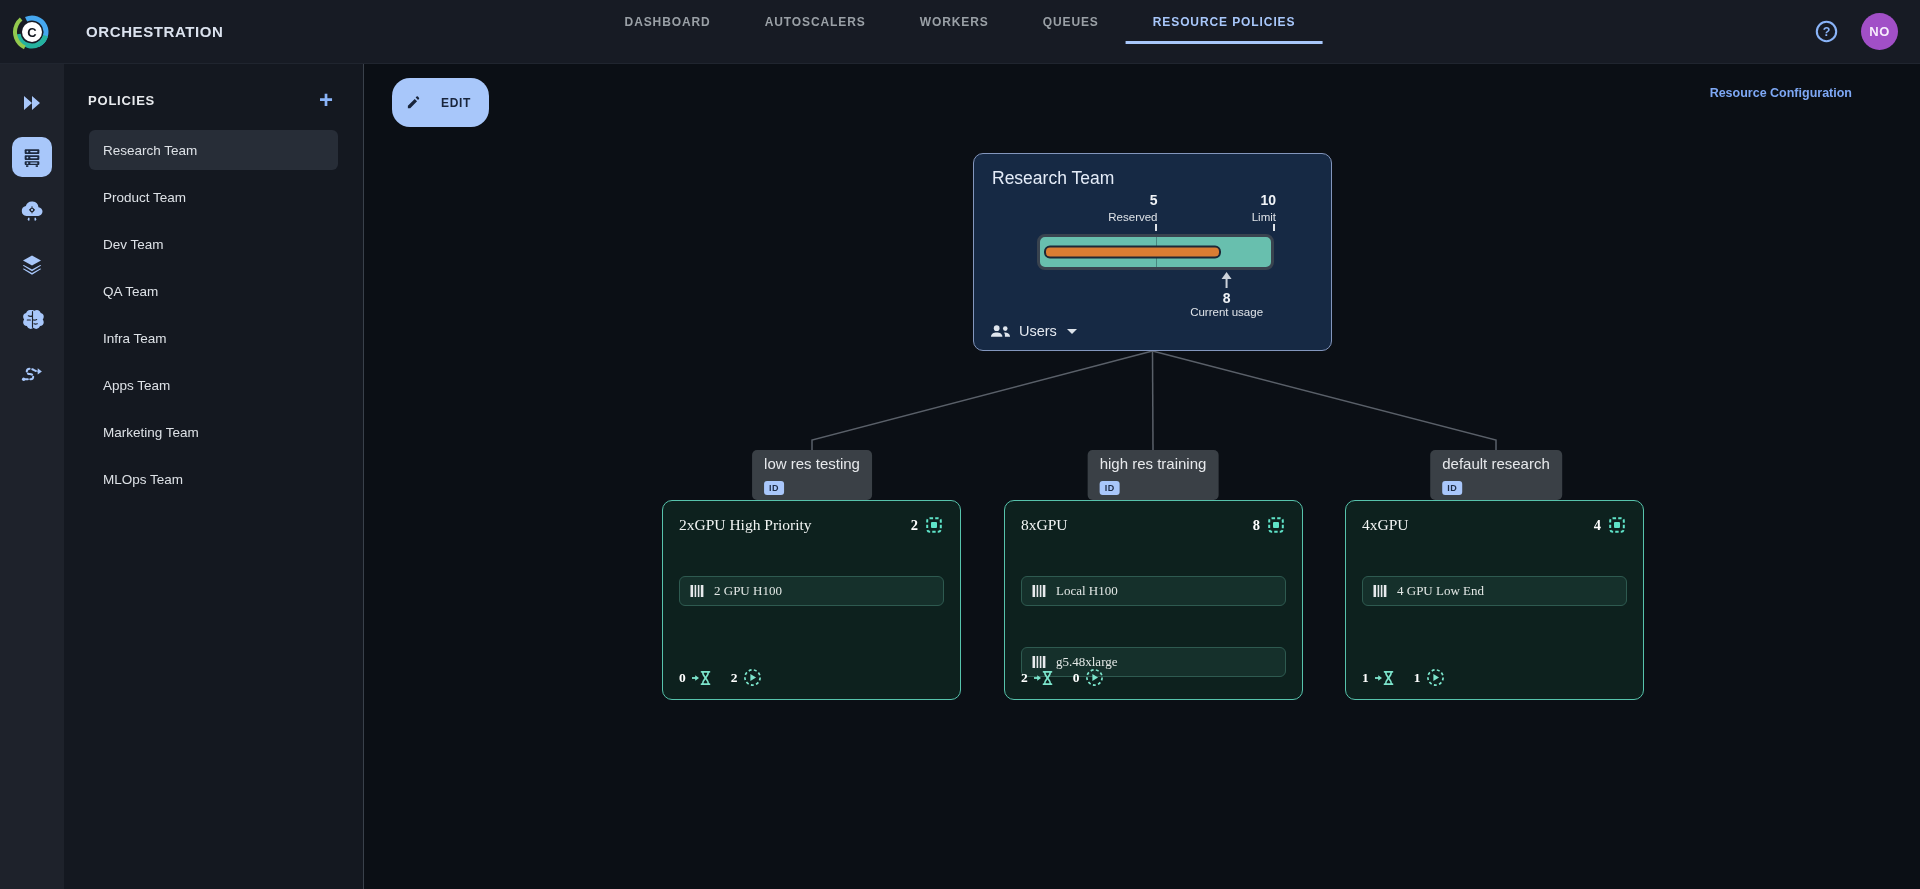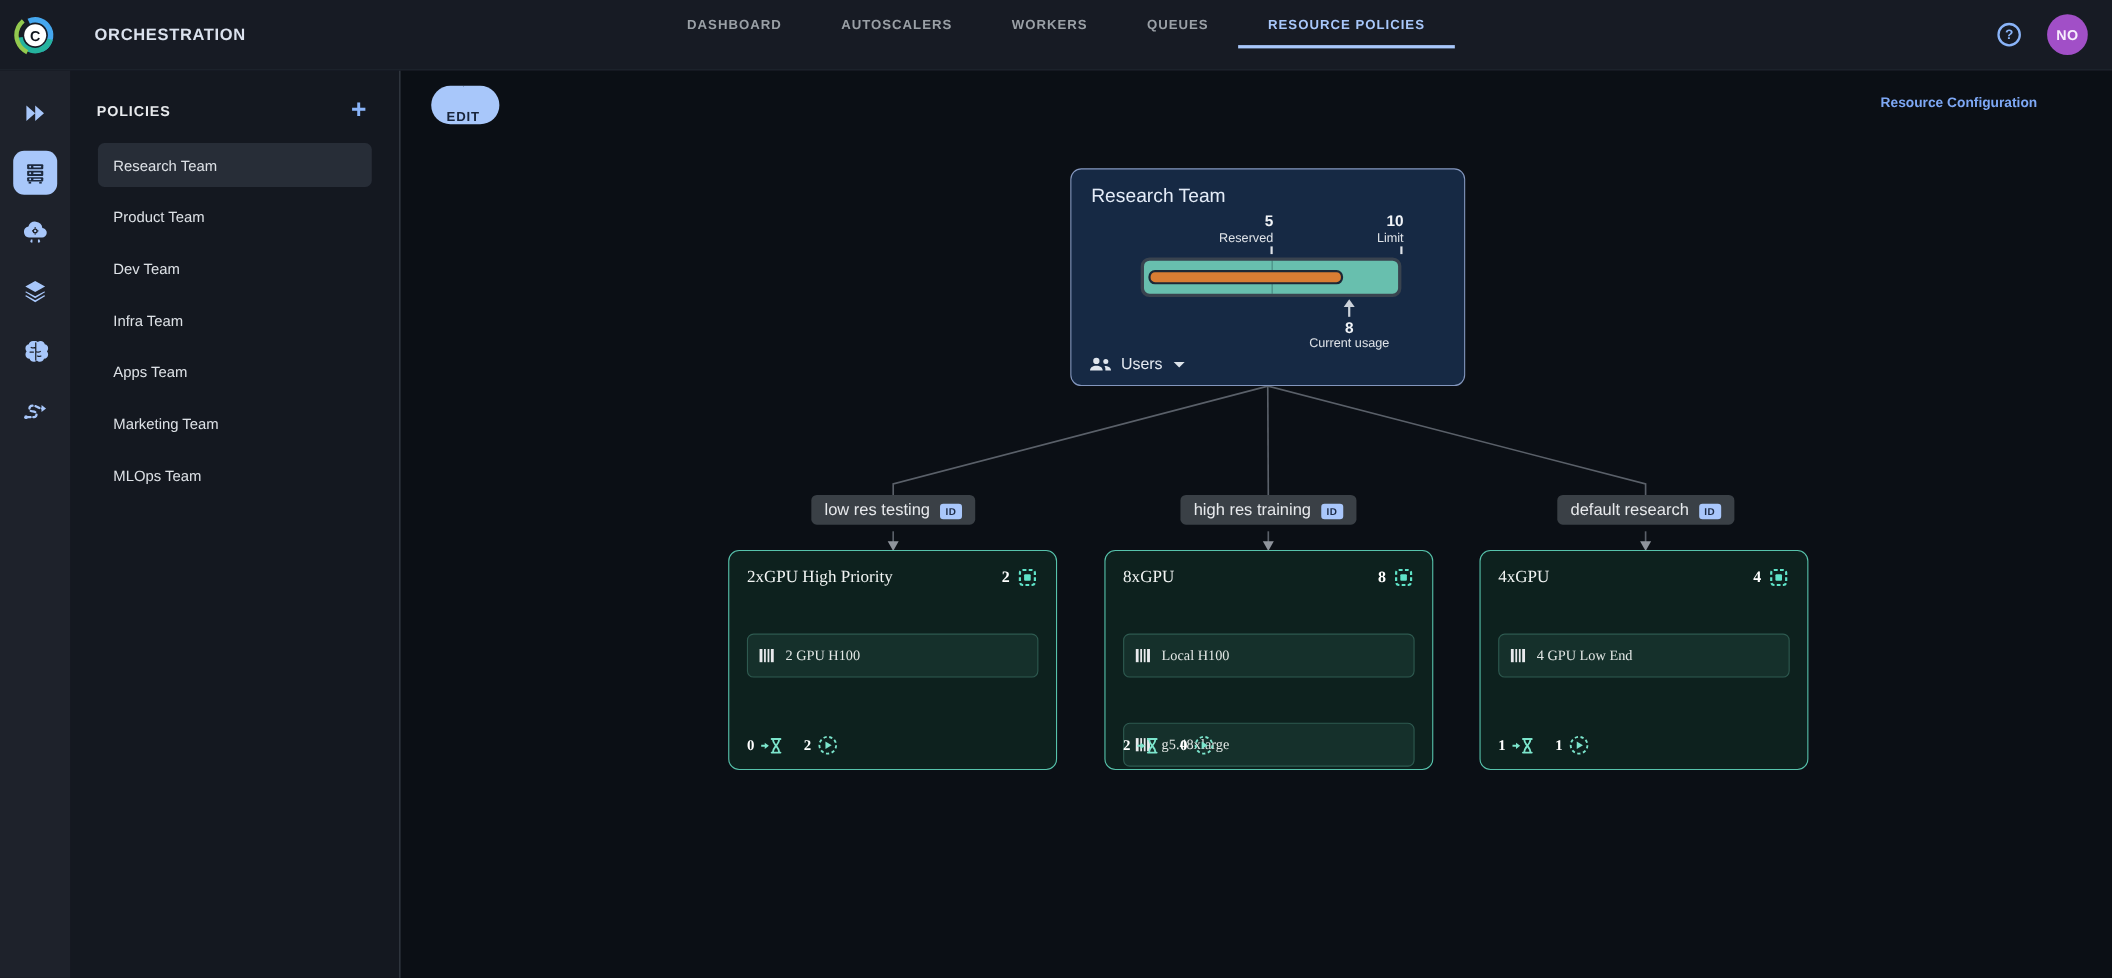--- a/index.html
+++ b/index.html
@@ -30,22 +30,22 @@
   .panel-header{display:flex;align-items:center;justify-content:space-between;padding:26px 30px 16px 24px;}
   .panel-title{font-size:13px;font-weight:bold;letter-spacing:.8px;color:#e8eaed;}
   .add-btn{color:#8ab4f8;font-size:24px;font-weight:bold;line-height:20px;cursor:pointer;}
   .policy-list{padding:4px 25px 0 25px;}
   .policy-item{height:40px;margin-bottom:7px;display:flex;align-items:center;padding:0 14px;
     font-size:13.5px;color:#dde1e6;border-radius:6px;cursor:pointer;}
   .policy-item.selected{background:#272d37;}
   
   .canvas{position:absolute;left:364px;top:64px;width:1556px;height:825px;background:#0b0f15;}
   .edge-svg{position:absolute;left:0;top:0;z-index:0;}
-  .edit-btn{position:absolute;left:28px;top:14px;height:35px;padding:0 18px 0 14px;border-radius:18px;
-    background:#a8c7fa;display:flex;align-items:center;gap:20px;cursor:pointer;z-index:2;flex-direction:column;}
+  .edit-btn{position:absolute;left:28px;top:14px;height:49px;padding:0 18px 0 14px;border-radius:18px;
+    background:#a8c7fa;display:flex;align-items:center;gap:20px;cursor:pointer;z-index:2;}
   .edit-btn span{font-size:12px;font-weight:bold;letter-spacing:.7px;color:#19253b;}
   .config-link{position:absolute;right:68px;top:22px;font-size:12.5px;font-weight:bold;color:#7ea8f5;cursor:pointer;z-index:2;}
   
   .root-node{position:absolute;left:609px;top:89px;width:359px;height:198px;background:#162944;
     border:1.5px solid #8396bd;border-radius:10px;z-index:1;cursor:pointer;}
   .root-title{position:absolute;left:18px;top:14px;font-size:17.5px;color:#e4ecf8;}
   .bar-wrap{position:absolute;left:63px;top:80px;width:237px;height:36px;}
   .tick{position:absolute;width:2px;height:7px;background:#dfe3e8;top:-10px;}
   .tick.limit{right:-1px;}
   .tick-label{position:absolute;bottom:calc(100% + 10px);text-align:right;line-height:1.25;}
@@ -62,34 +62,34 @@
   .arrow-up{width:0;height:0;border-left:5px solid transparent;border-right:5px solid transparent;
     border-bottom:7px solid #ccd2da;}
   .arrow-stem{width:2px;height:9px;background:#ccd2da;}
   .usage-val{font-size:14px;font-weight:bold;color:#f0f3f7;margin-top:2px;}
   .usage-lab{font-size:11.5px;color:#dfe3e8;white-space:nowrap;}
   .users-row{position:absolute;left:16px;bottom:11px;display:flex;align-items:center;gap:8px;cursor:pointer;}
   .users-row span{font-size:14.5px;color:#e4e9f0;}
   .caret-down{width:0;height:0;border-left:5px solid transparent;border-right:5px solid transparent;
     border-top:5px solid #dde3ea;margin-left:2px;}
   
-  .group-chip{position:absolute;top:386px;transform:translateX(-50%);display:flex;align-items:flex-end;gap:9px;
-    background:#3a4046;border-radius:5px;padding:5px 12px;z-index:1;cursor:pointer;white-space:nowrap;}
+  .group-chip{position:absolute;top:386px;transform:translateX(-50%);display:flex;align-items:flex-start;gap:9px;
+    background:#3a4046;border-radius:5px;padding:5px 12px;z-index:1;cursor:pointer;white-space:nowrap;flex-direction:column;}
   .group-chip .gname{font-size:15px;color:#e7e9ec;}
   .id-badge{background:#a9c7fb;color:#1d2c47;font-size:9px;font-weight:bold;letter-spacing:.5px;
     padding:2.5px 5px;border-radius:3px;line-height:1;}
   
   .wcard{position:absolute;top:436px;width:299px;height:200px;background:#0d211e;border:1.4px solid #57c3ac;
     border-radius:10px;padding:14px 16px;z-index:1;cursor:pointer;font-family:Liberation Serif, serif;}
   .wcard-head{display:flex;align-items:center;justify-content:space-between;}
   .wcard-title{font-size:15.5px;color:#f2f5f4;}
   .gpu-count{display:flex;align-items:center;gap:6px;}
   .gpu-count b{font-size:14.5px;color:#fff;}
   .res-chips{margin-top:17px;}
-  .res-chip{height:40px;margin-bottom:8px;display:flex;align-items:center;gap:10px;padding:0 10px;
+  .res-chip{height:30px;margin-bottom:8px;display:flex;align-items:center;gap:10px;padding:0 10px;
     background:#15302b;border:1px solid #2e5a50;border-radius:6px;margin-top:41px;}
   .res-chip span{font-size:13px;color:#e3e8e6;}
   .wcard-stats{position:absolute;left:16px;bottom:12px;display:flex;align-items:center;gap:18px;}
   .stat{display:flex;align-items:center;gap:5px;}
   .stat b{font-size:13.5px;color:#fff;}
 </style>
 </head>
 <body>
 
 <div class="topbar">
@@ -186,20 +186,21 @@
 
 <div class="panel">
   <div class="panel-header">
     <div class="panel-title">POLICIES</div>
     <div class="add-btn">+</div>
   </div>
   <div class="policy-list">
     <div class="policy-item selected">Research Team</div>
     <div class="policy-item">Product Team</div>
     <div class="policy-item">Dev Team</div>
+    <div class="policy-item">QA Team</div>
     <div class="policy-item">Infra Team</div>
     <div class="policy-item">Apps Team</div>
     <div class="policy-item">Marketing Team</div>
     <div class="policy-item">MLOps Team</div>
   </div>
 </div>
 
 <div class="canvas">
 
   <svg class="edge-svg" width="1556" height="825">

